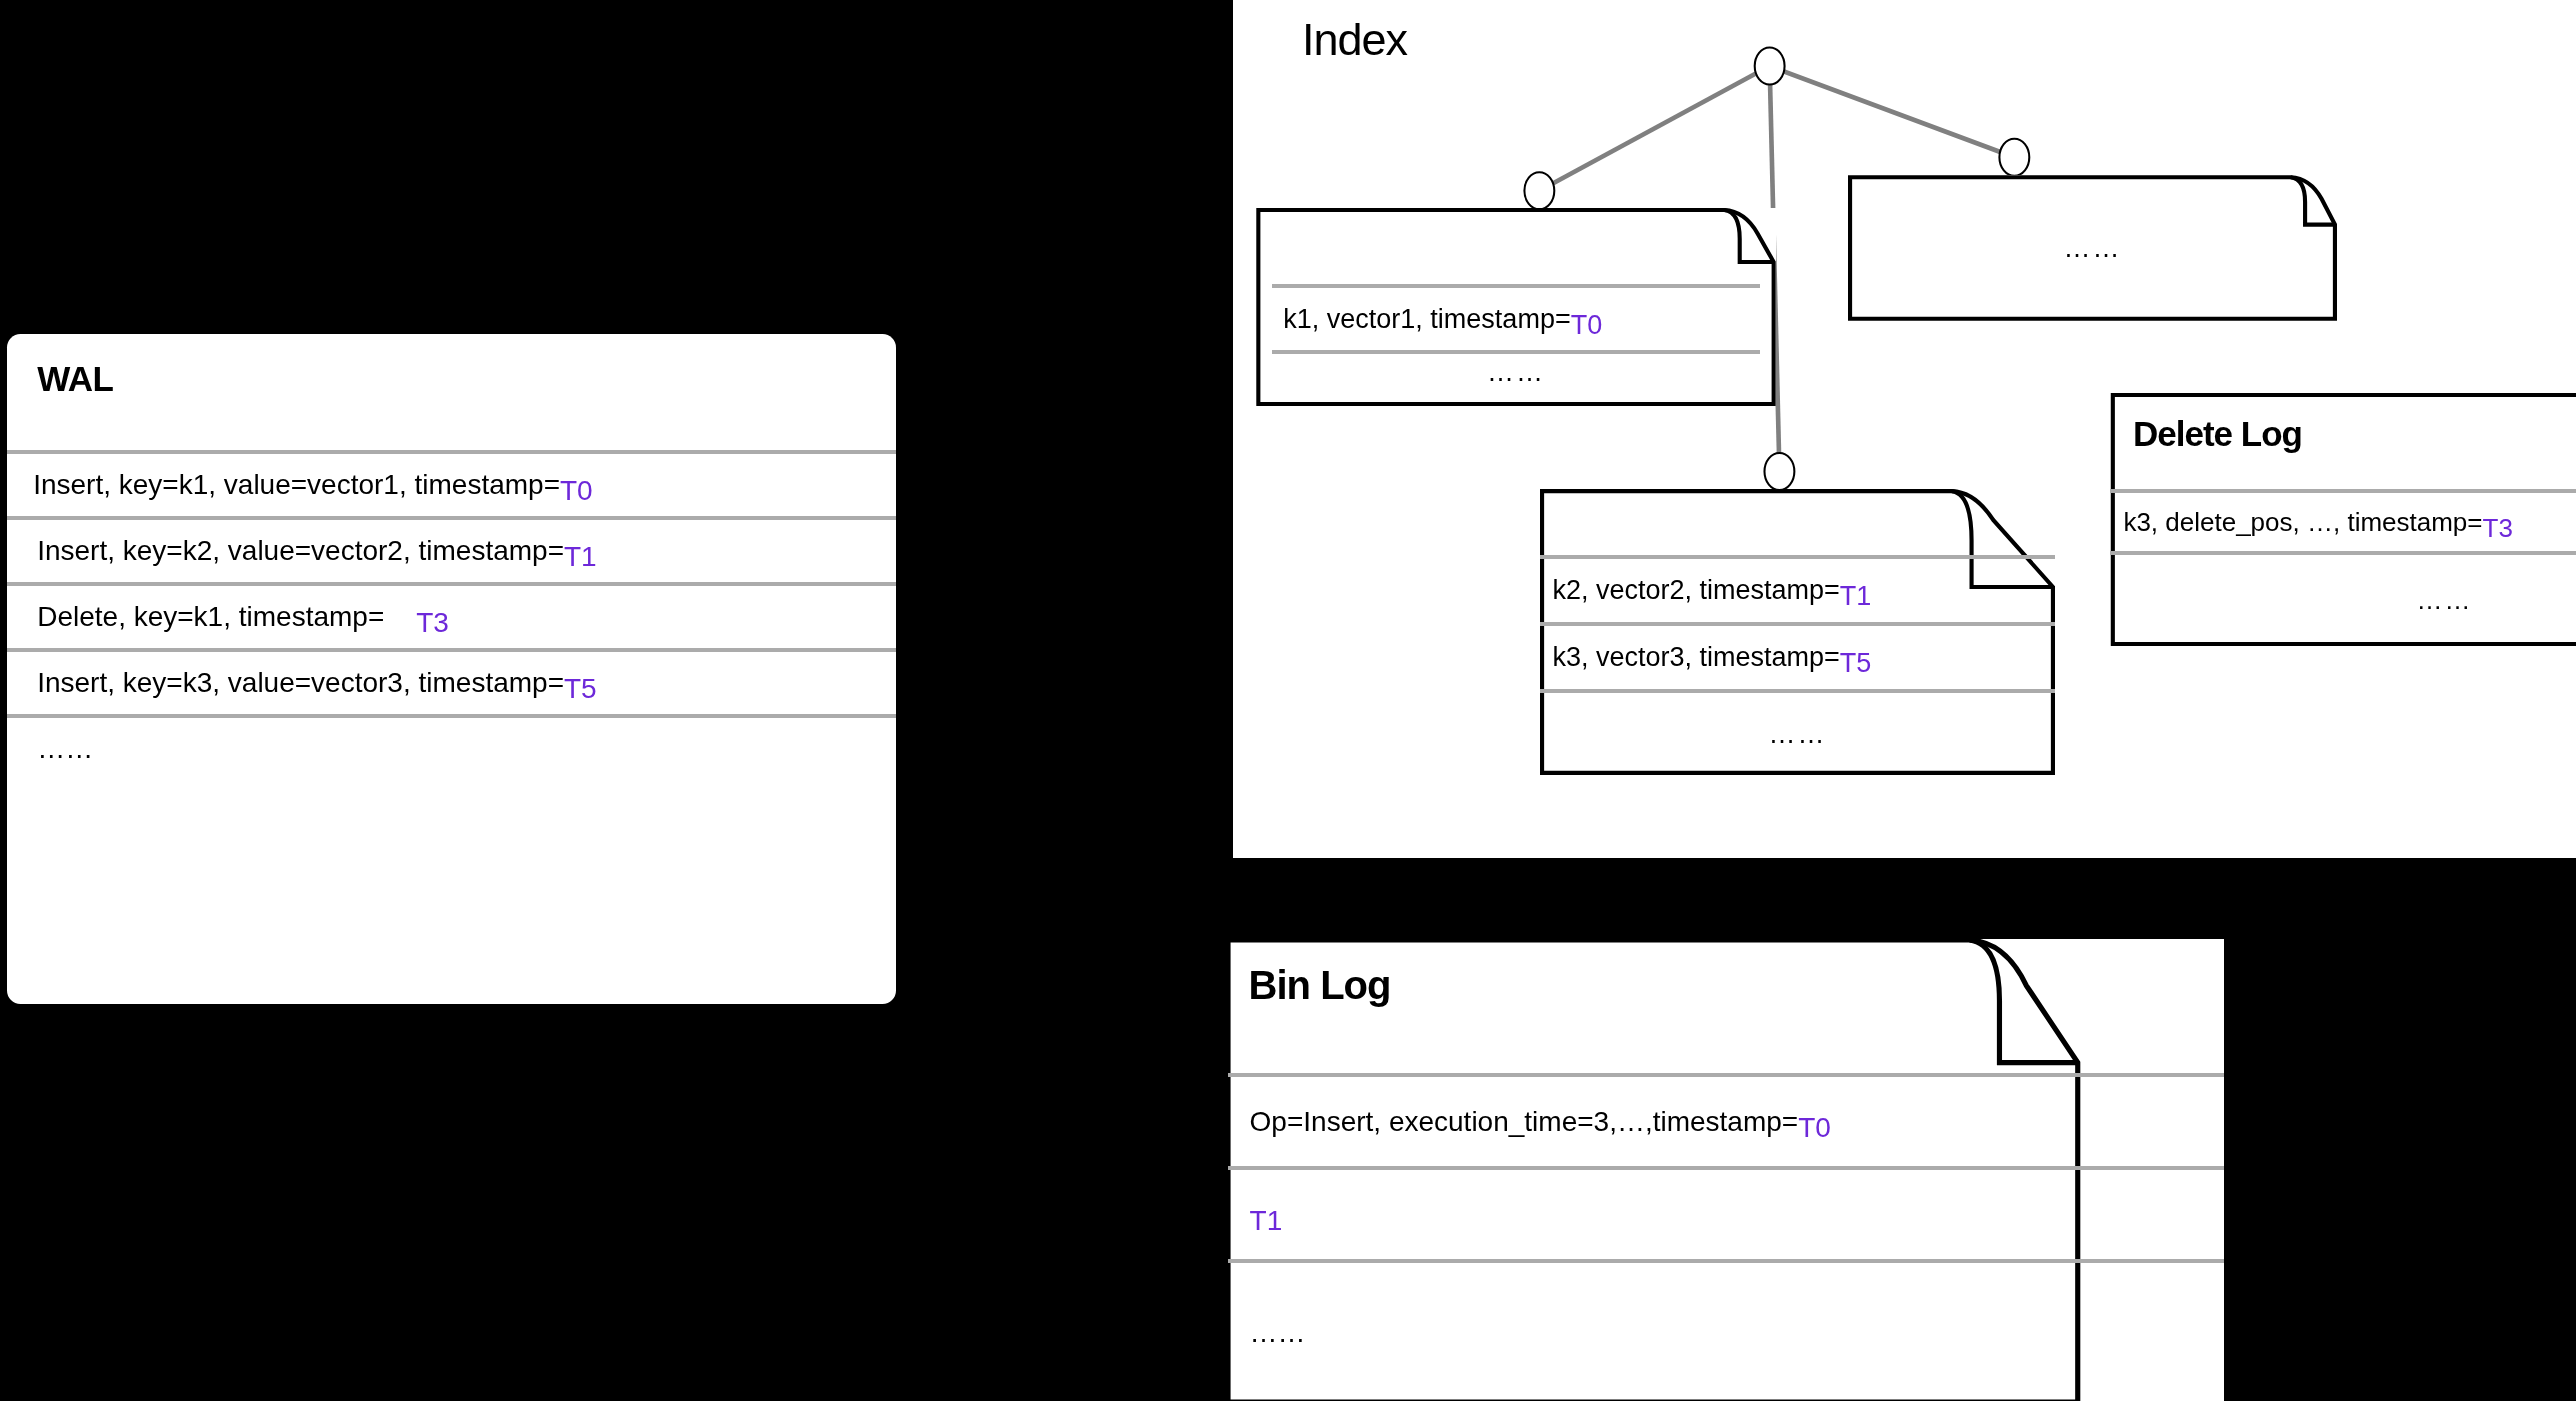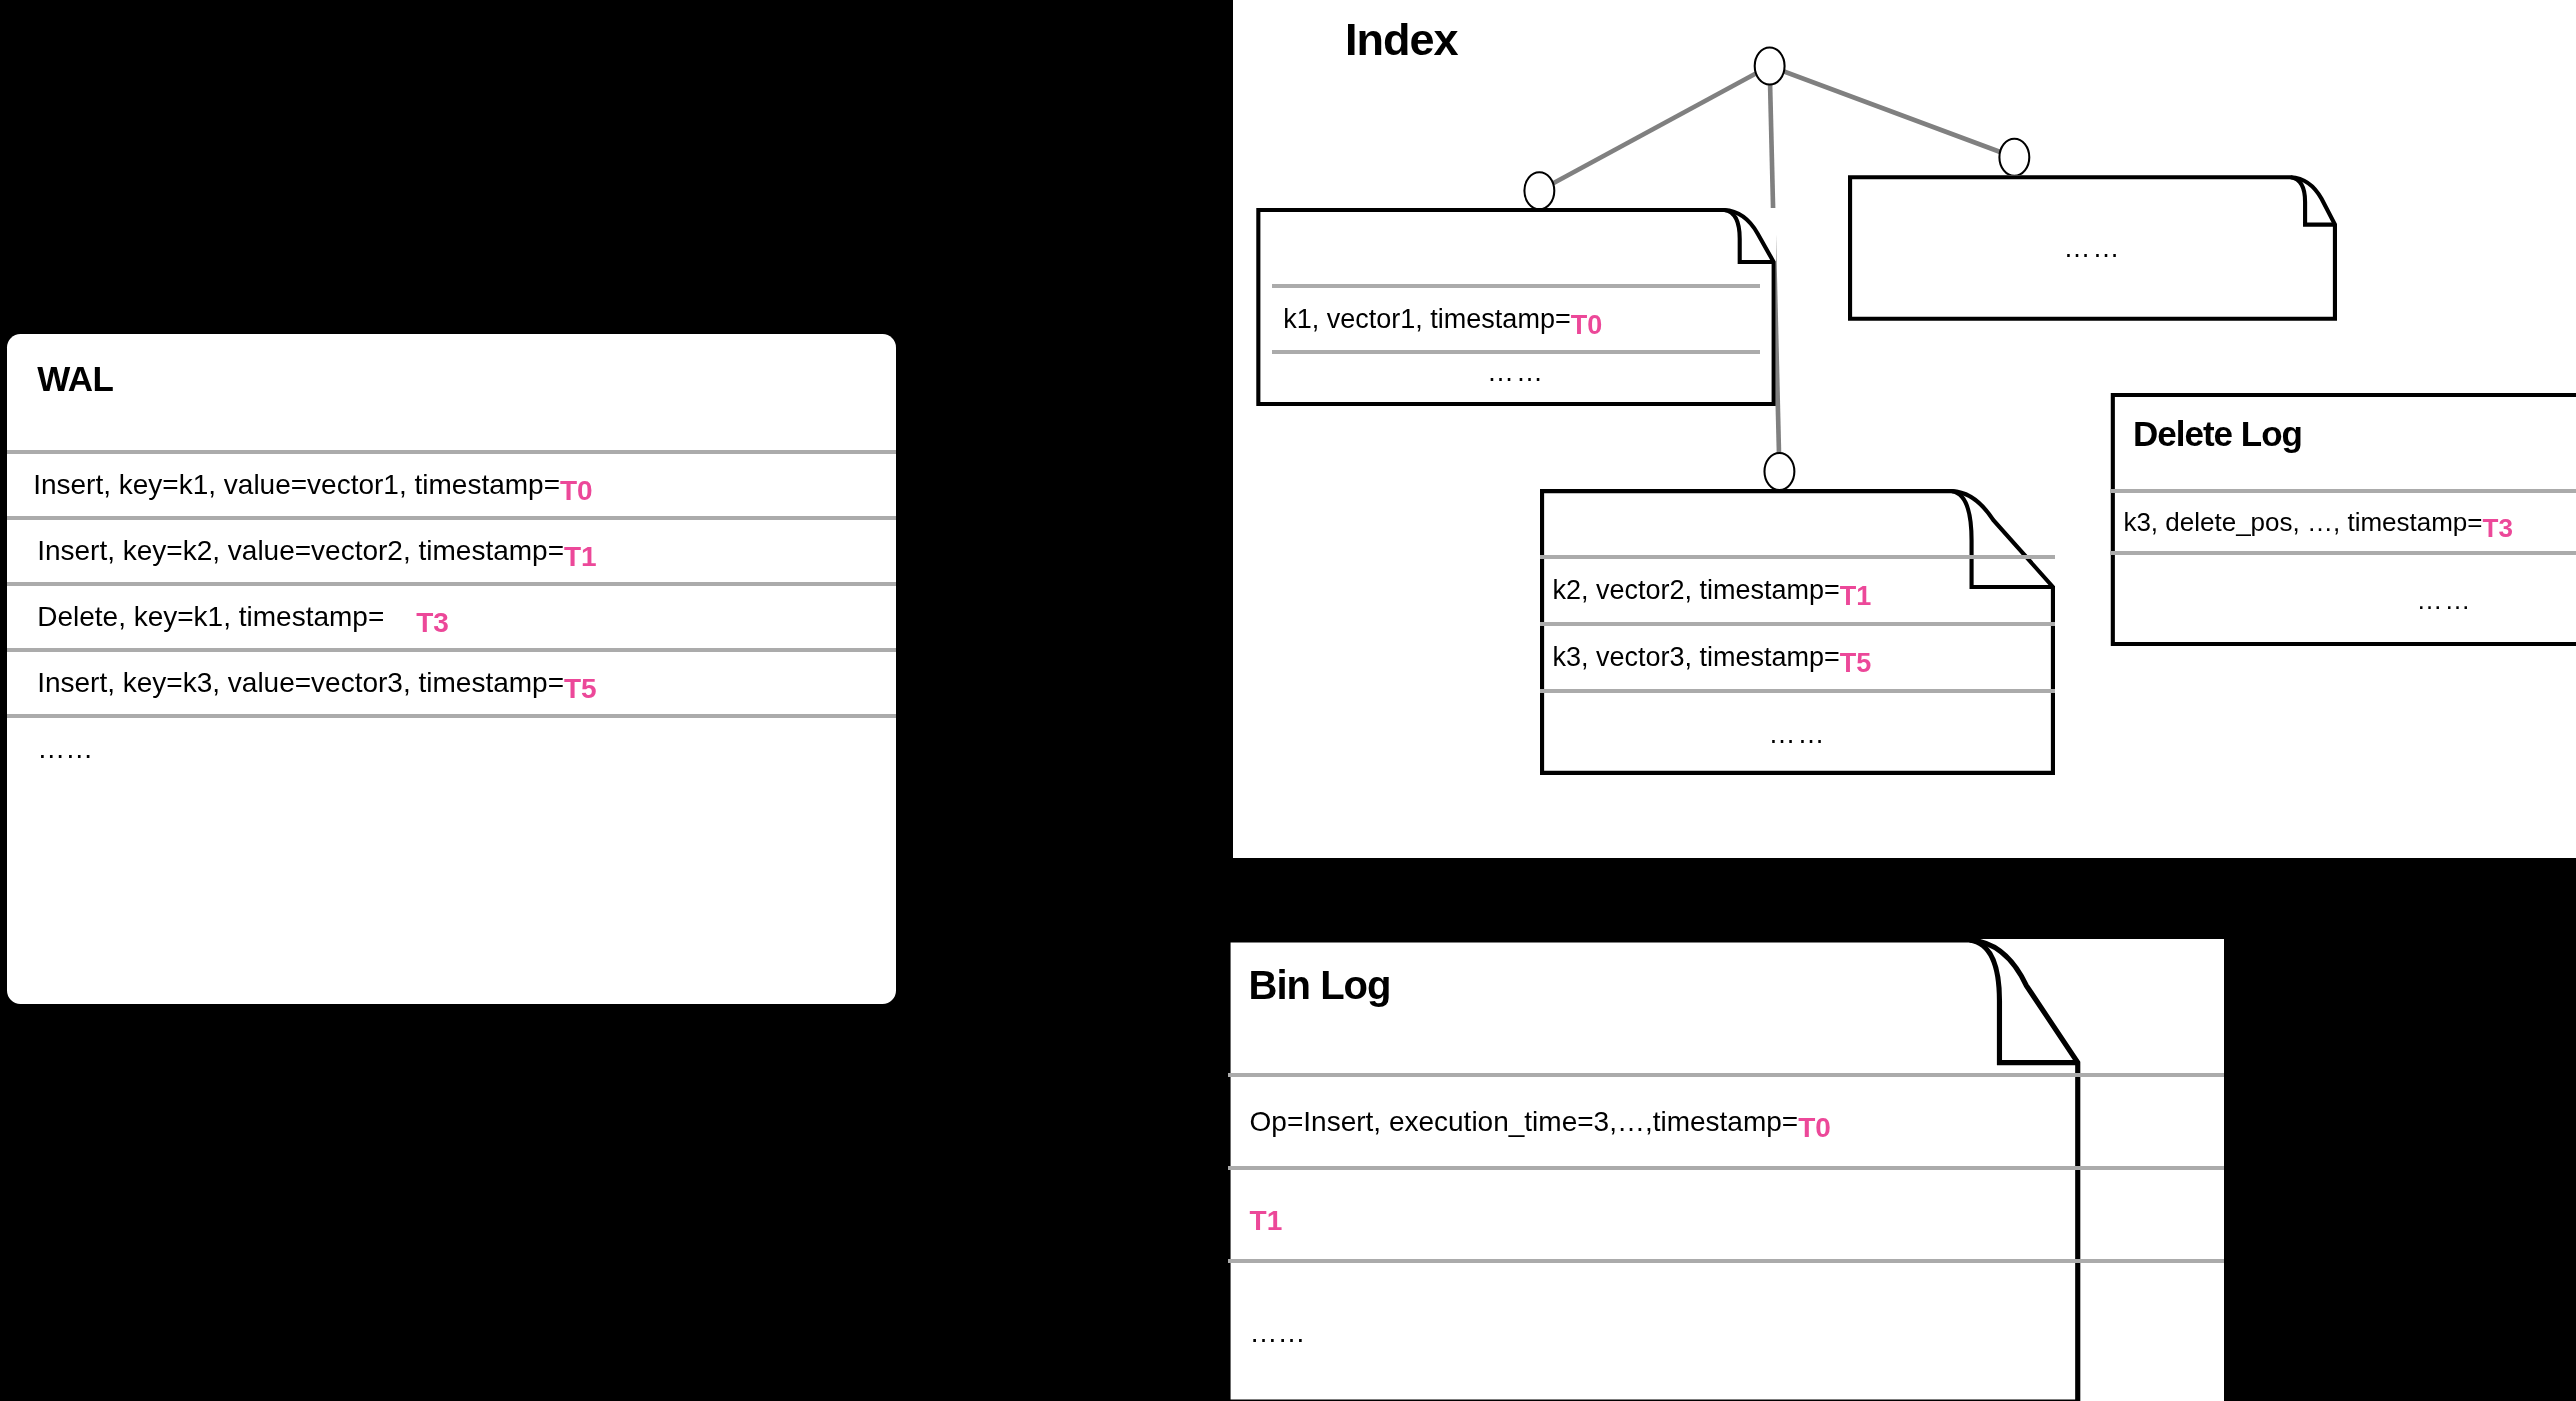--- a/index.html
+++ b/index.html
@@ -8,26 +8,26 @@
 
   
   .panel{position:absolute;background:#fff;box-sizing:border-box;}
   .panel-rounded{border-radius:13.4px;}
 
   .panel-title{font-weight:bold;color:#000;letter-spacing:-0.5px;}
 
   
   .row{box-sizing:border-box;display:flex;align-items:center;
        border-top:4.6px solid #ababab;color:#000;}
-  .ts{color:#ec4899;font-weight:bold;margin-top:12px;}
+  .ts{color:#6d28d9;font-weight:normal;margin-top:12px;}
 
   
   #index-panel{left:1233px;top:-2.1px;width:1581px;height:860px;background:#fff;}
-  #index-title{position:absolute;left:1345px;top:14.4px;font-size:45px;
-               font-weight:bold;letter-spacing:-1px;}
+  #index-title{position:absolute;left:1302px;top:14.4px;font-size:45px;
+               font-weight:normal;letter-spacing:-1px;}
 
   
   .doc{position:absolute;box-sizing:border-box;background:#fff;}
   .doc .content{position:absolute;inset:0;display:flex;flex-direction:column;}
   .doc .spacer{flex:0 0 auto;}
   .doc .dots{display:flex;align-items:center;justify-content:center;
              letter-spacing:2.1px;color:#000;}
 
   .card-title{font-weight:bold;letter-spacing:-1px;color:#000;}
 

